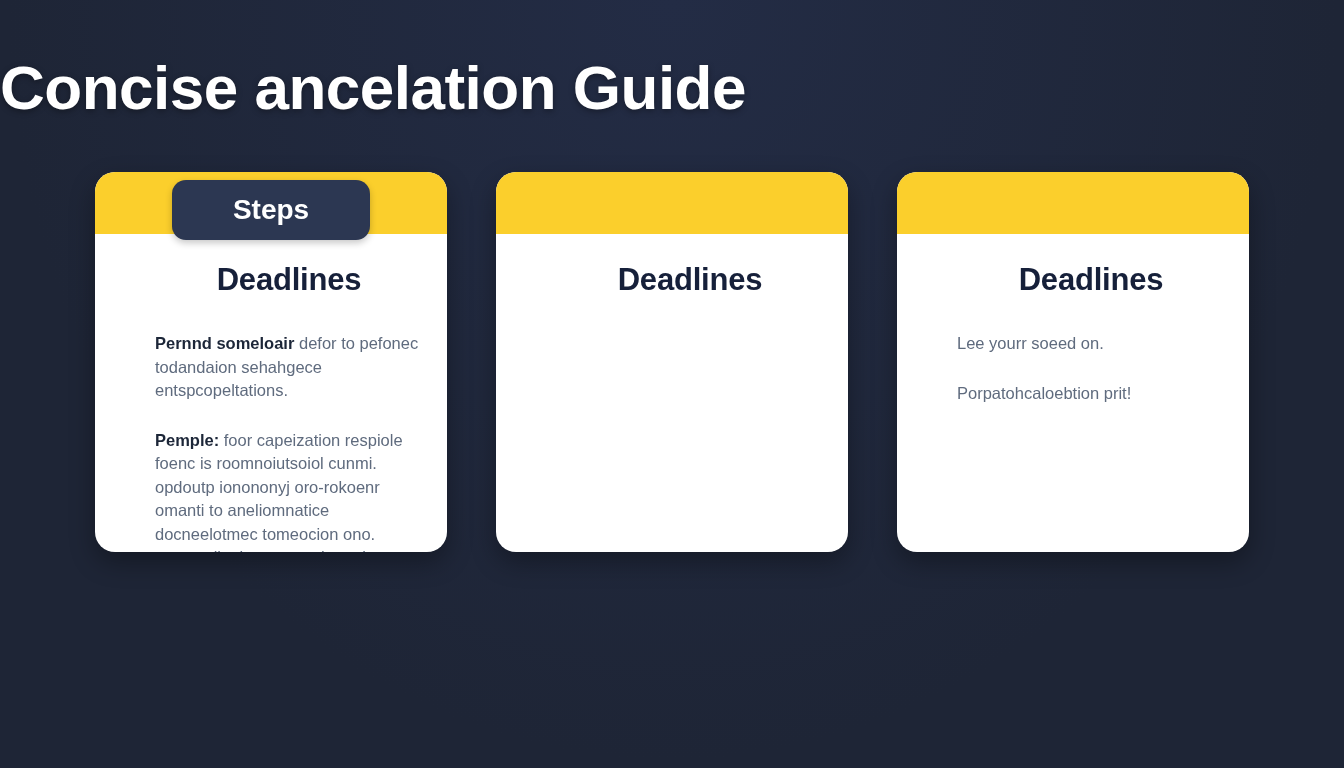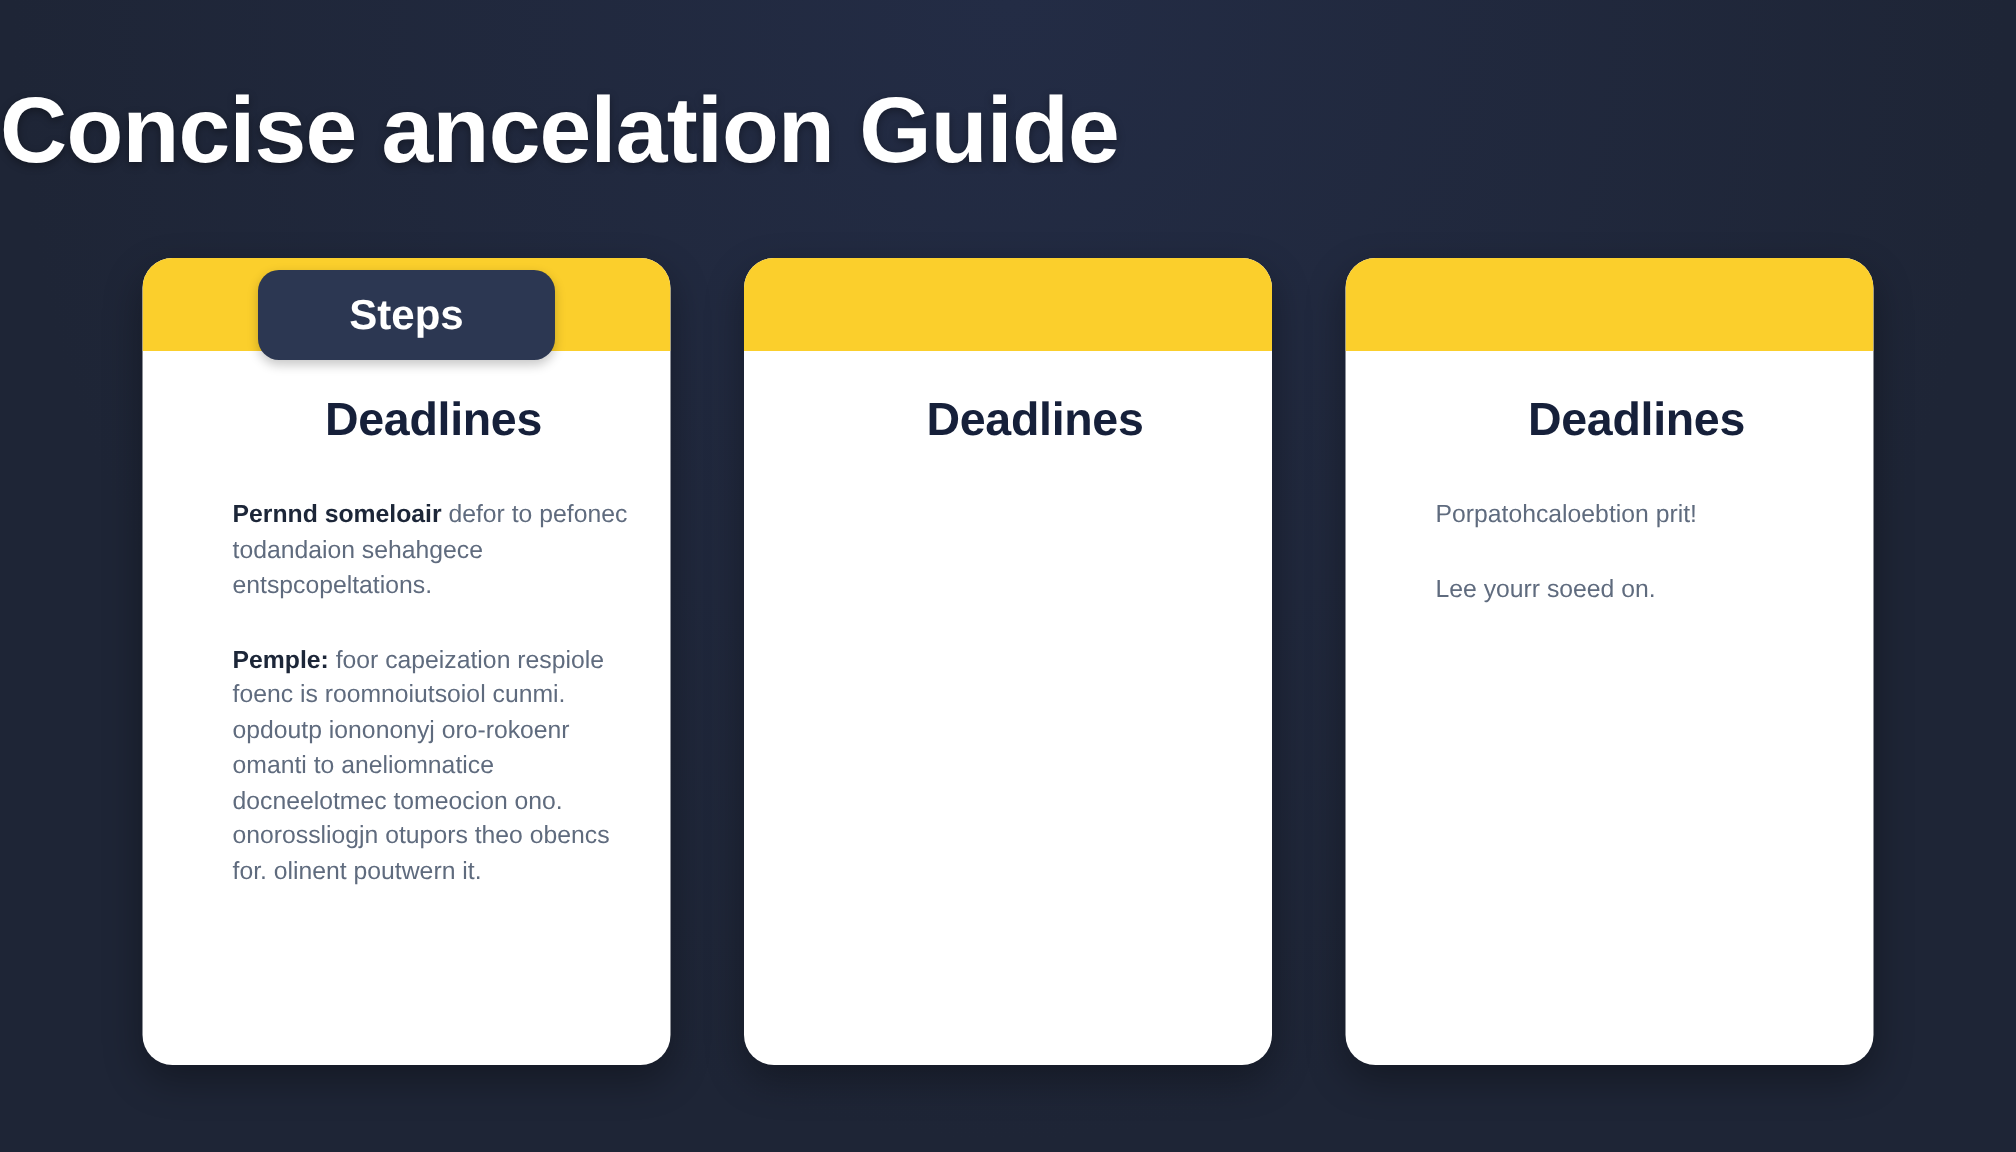--- a/index.html
+++ b/index.html
@@ -38,21 +38,21 @@
     top: 172px;
     left: 95px;
     width: 1154px;
     height: 538px;
     display: flex;
     justify-content: space-between;
   }
   .card {
     position: relative;
     width: 352px;
-    height: 538px;
+    height: 380px;
     background: #ffffff;
     border-radius: 20px;
     box-shadow: 0 10px 26px rgba(0,0,0,0.33);
     overflow: hidden;
   }
   .card-band {
     position: absolute;
     top: 0;
     left: 0;
     width: 100%;
@@ -135,19 +135,19 @@
       <div class="card-band"></div>
       <div class="card-body">
         <h2 class="card-heading">Deadlines</h2>
       </div>
     </div>
 
     <div class="card">
       <div class="card-band"></div>
       <div class="card-body">
         <h2 class="card-heading">Deadlines</h2>
+        <p class="card-para"><span>Lee yourr soeed on.</span></p>
         <p class="card-para"><span>Porpatohcaloebtion prit!</span></p>
-        <p class="card-para"><span>Lee yourr soeed on.</span></p>
       </div>
     </div>
 
   </div>
 </div>
 
 </body></html>

